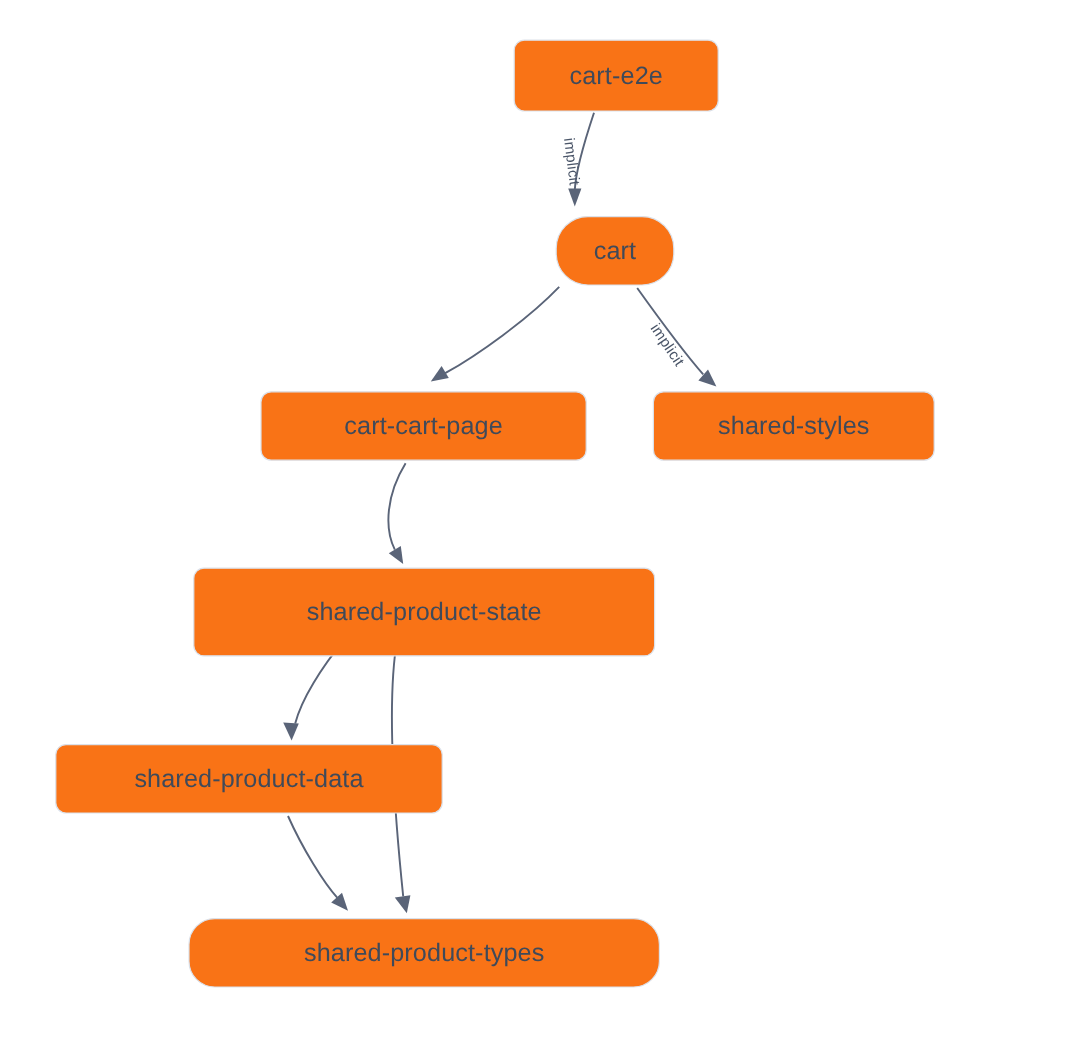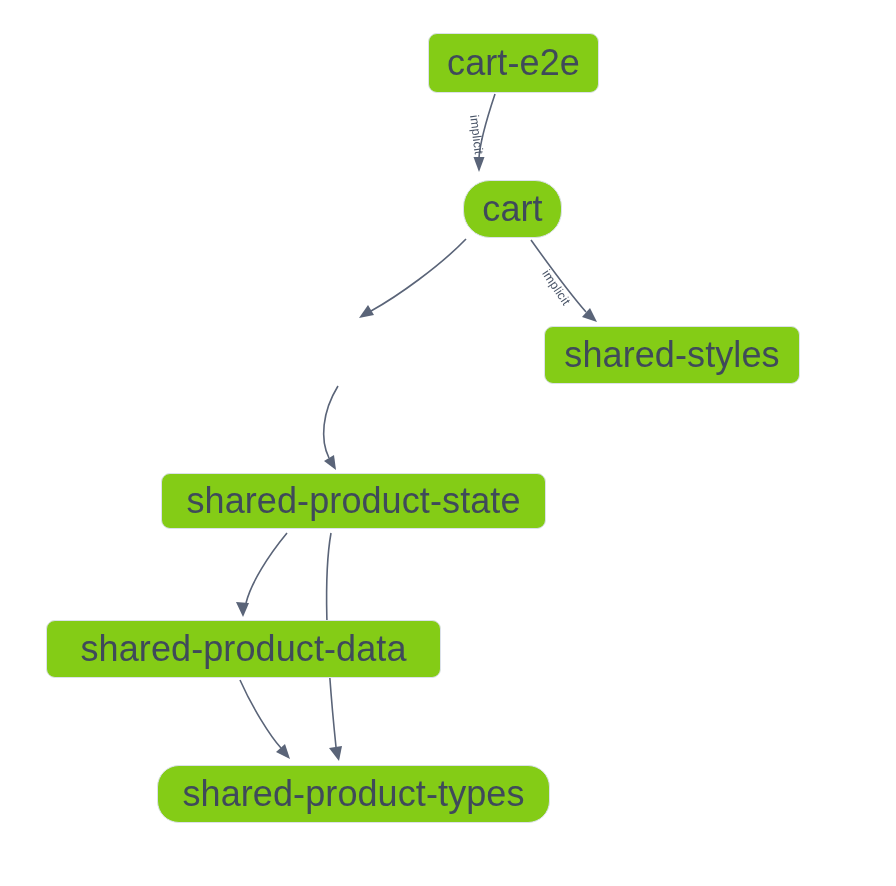--- a/index.html
+++ b/index.html
@@ -34,28 +34,28 @@
     stroke: #5a6478;
     stroke-width: 1.6;
   }
   .arrow-head {
     fill: #5a6478;
     stroke: none;
   }
   .node {
     position: absolute;
     box-sizing: border-box;
-    background: #84cc16;
+    background: #f97316;
     border: 1px solid #dbe1ea;
     border-radius: 9px;
     display: flex;
     align-items: center;
     justify-content: center;
     color: #3f4a5a;
-    font-size: 36px;
+    font-size: 21px;
     font-weight: 400;
     letter-spacing: 0.1px;
     white-space: nowrap;
     line-height: 1;
   }
   .node-label {
     display: block;
   }
   .edge-label {
     position: absolute;
@@ -121,30 +121,33 @@
   </svg>
 
   <div class="node" style="left:428px; top:33px; width:171px; height:60px;">
     <span class="node-label">cart-e2e</span>
   </div>
 
   <div class="node" style="left:463px; top:180px; width:99px; height:58px;border-radius:27px;">
     <span class="node-label">cart</span>
   </div>
 
+  <div class="node" style="left:217px; top:326px; width:272px; height:58px;">
+    <span class="node-label">cart-cart-page</span>
+  </div>
 
-  <div class="node" style="left:544px; top:326px; width:256px; height:58px;">
+  <div class="node" style="left:544px; top:326px; width:235px; height:58px;">
     <span class="node-label">shared-styles</span>
   </div>
 
-  <div class="node" style="left:161px; top:473px; width:385px; height:56px;">
+  <div class="node" style="left:161px; top:473px; width:385px; height:74px;">
     <span class="node-label">shared-product-state</span>
   </div>
 
-  <div class="node" style="left:46px; top:620px; width:395px; height:58px;">
+  <div class="node" style="left:46px; top:620px; width:323px; height:58px;">
     <span class="node-label">shared-product-data</span>
   </div>
 
   <div class="node" style="left:157px; top:765px; width:393px; height:58px;border-radius:22px;">
     <span class="node-label">shared-product-types</span>
   </div>
 
   <span class="edge-label edge-label-a">implicit</span>
 
   <span class="edge-label edge-label-b">implicit</span>

